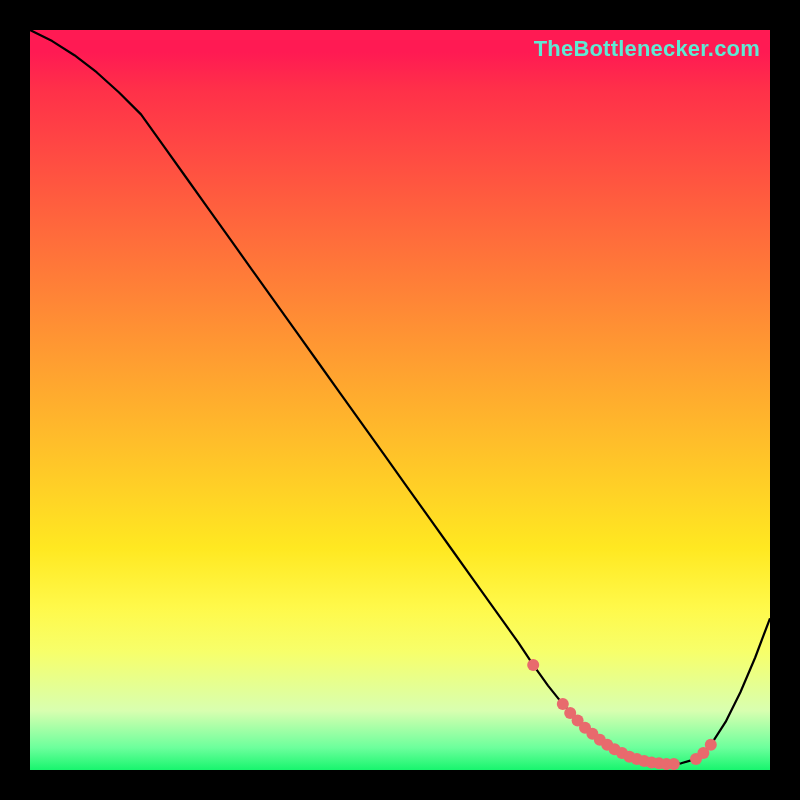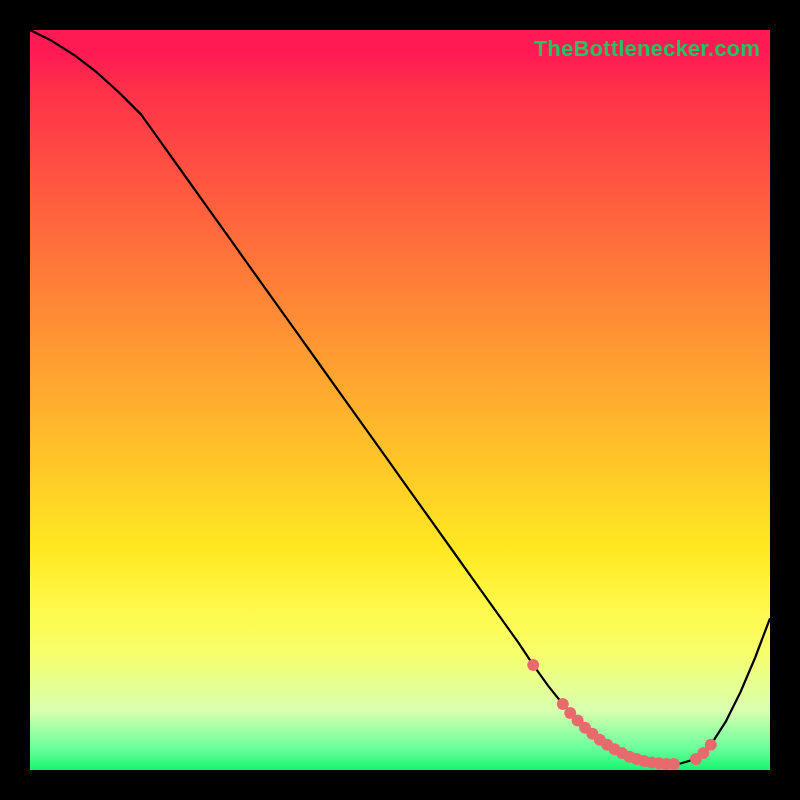--- a/index.html
+++ b/index.html
@@ -42,21 +42,21 @@
       #d8ffb0 92%,
       #6cff9c 97%,
       #18f56e 100%
     );
   }
   .attribution {
     position: absolute;
     top: 6px;
     right: 10px;
     font: 600 22px Arial, Helvetica, sans-serif;
-    color: #22c55e;
+    color: #5eead4;
     letter-spacing: 0.2px;
     user-select: none;
   }
   svg.curve {
     position: absolute;
     left: 0; top: 0;
     width: 100%;
     height: 100%;
     overflow: visible;
   }

